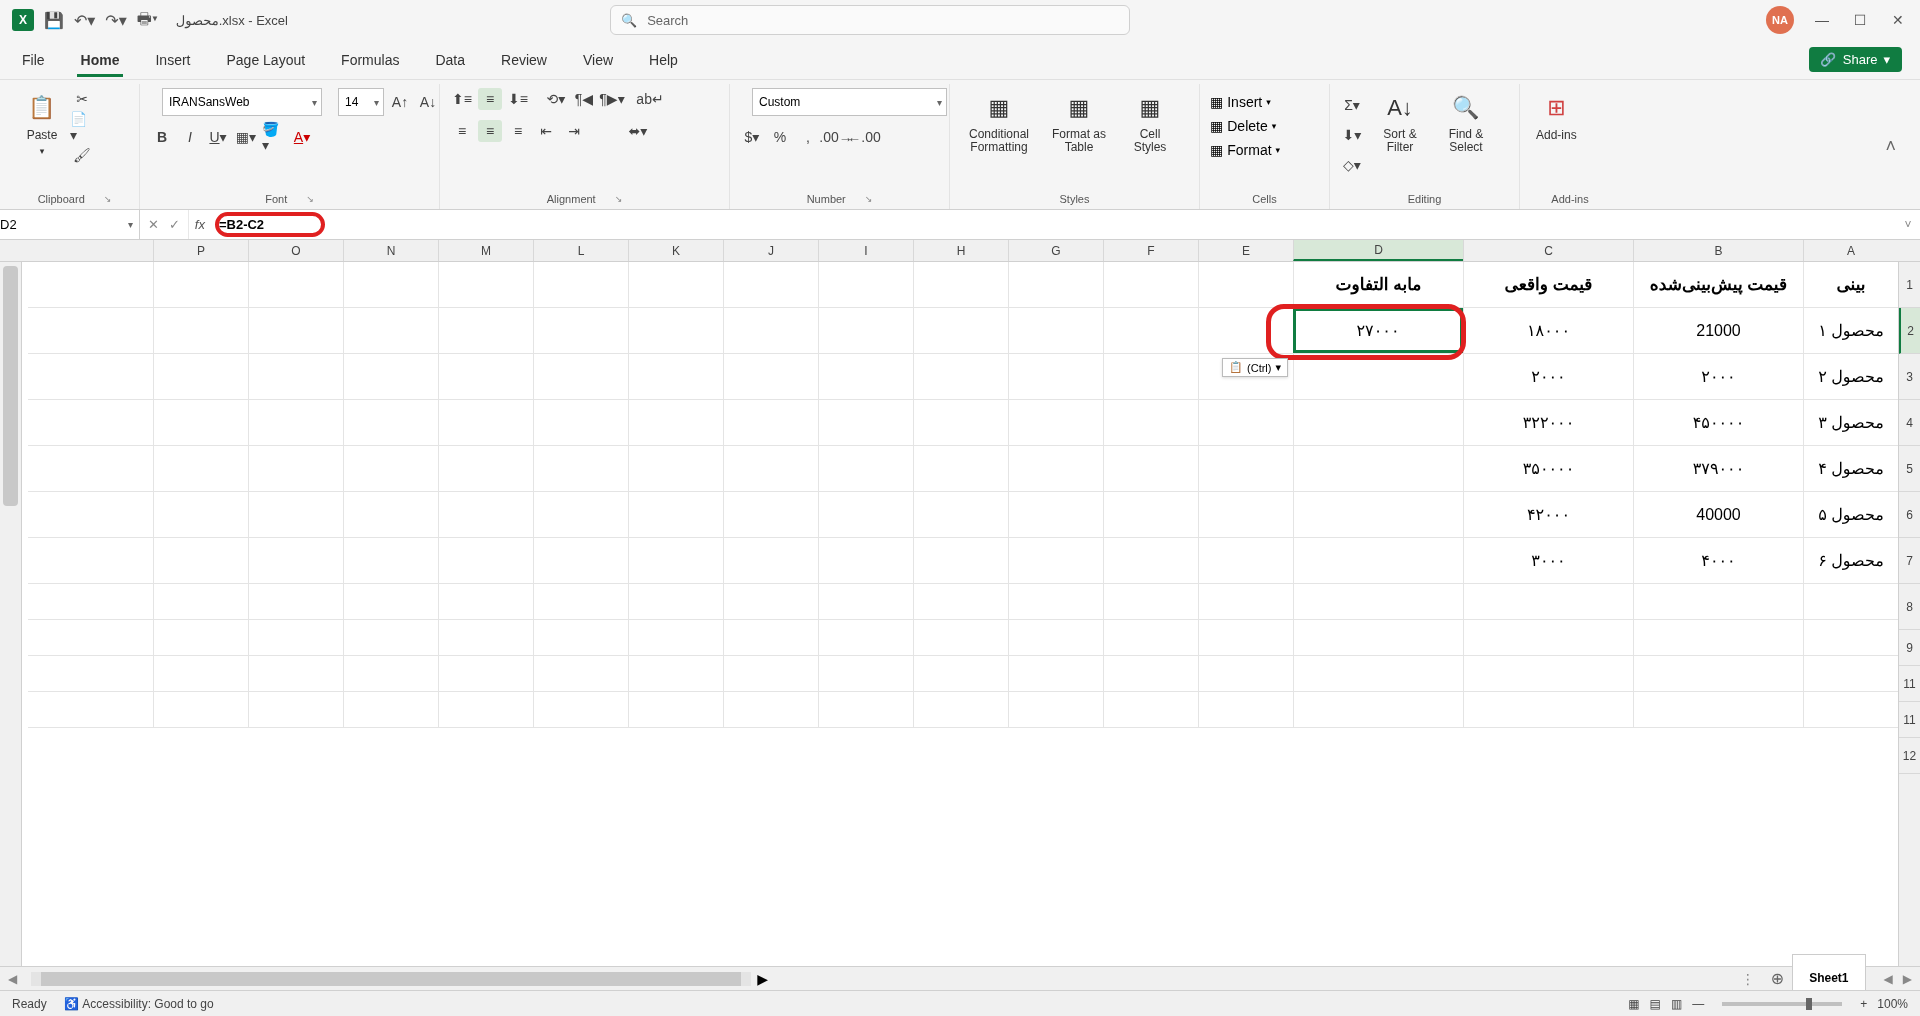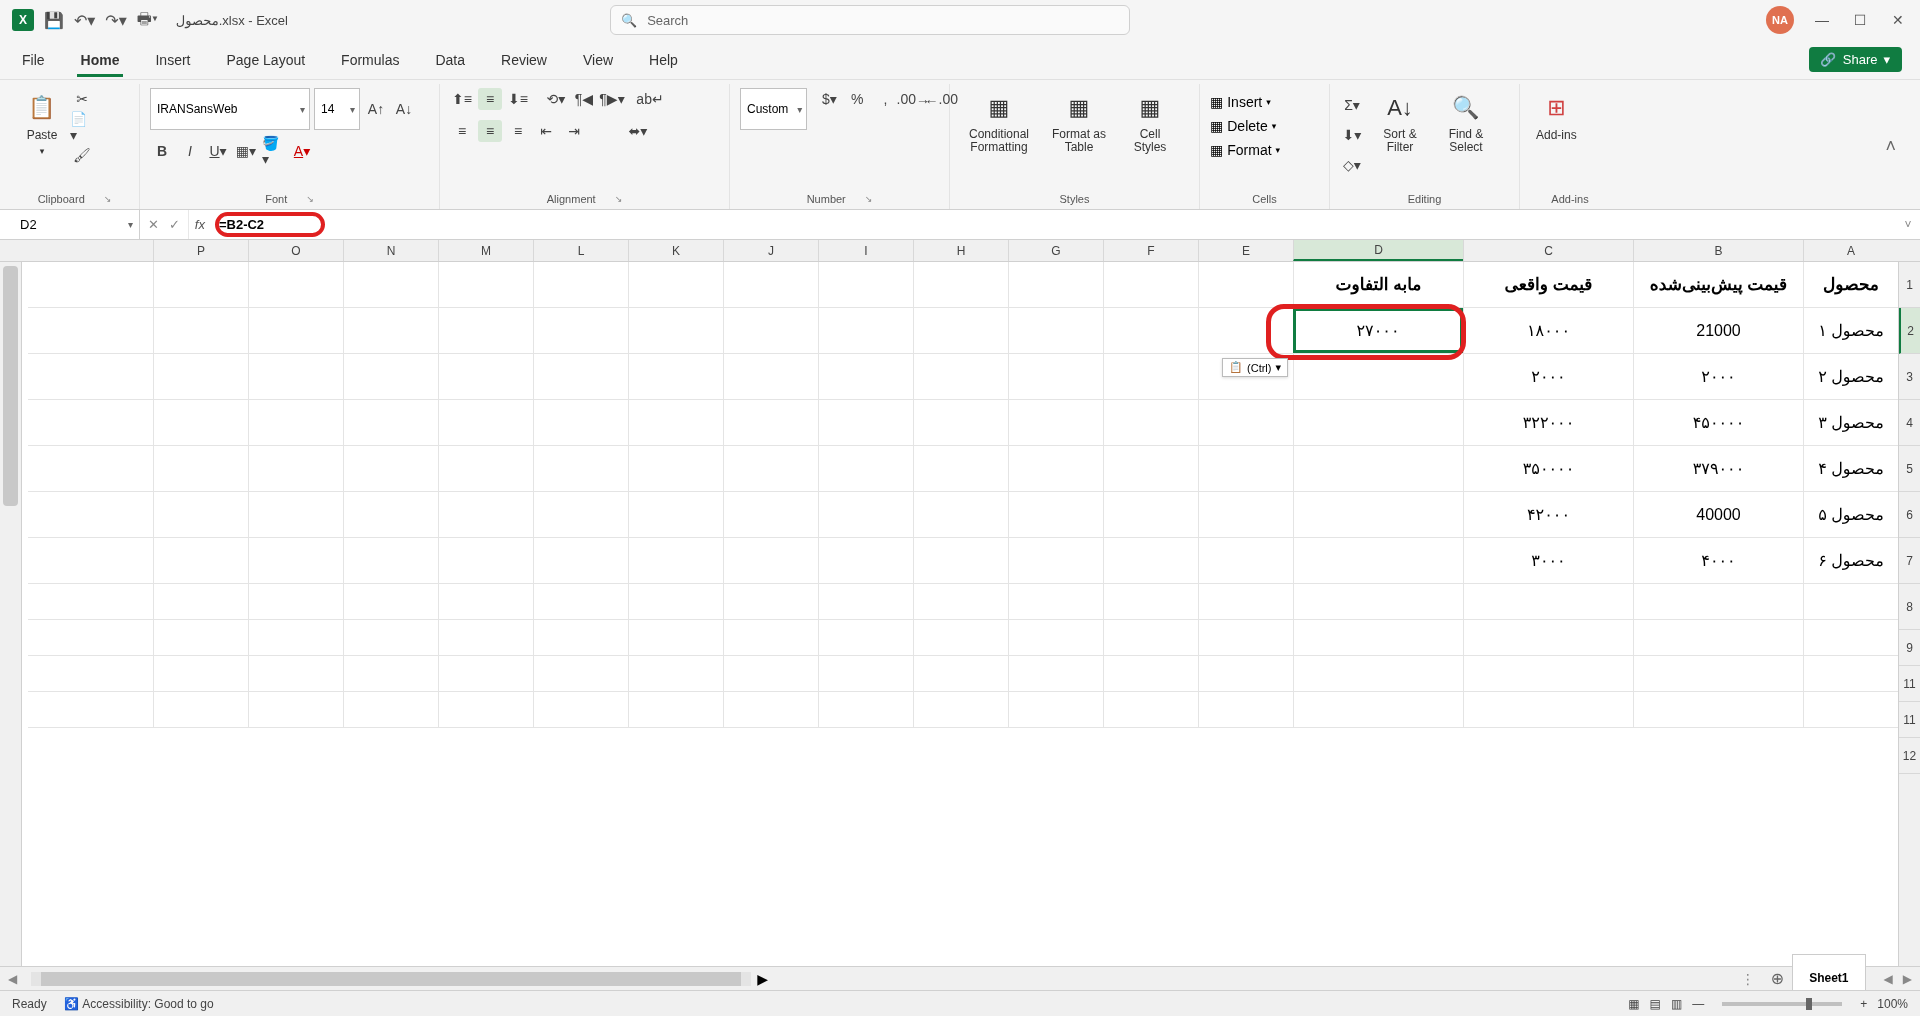--- a/index.html
+++ b/index.html
@@ -26,28 +26,28 @@
 
 .ribbon { height:130px; background:#f5f5f5; display:flex; border-bottom:1px solid #d0d0d0; padding:4px 10px 0; }
 .group { border-right:1px solid #e3e3e3; padding:4px 10px 2px; display:flex; flex-direction:column; justify-content:space-between; }
 .group-label { font-size:11px; color:#555; text-align:center; padding:4px 0 2px; display:flex; align-items:center; justify-content:center; gap:19px; }
 .group-label .launcher { font-size:9px; color:#888; }
 .group-body { display:flex; gap:6px; align-items:flex-start; flex:1; }
 .bigbtn { display:flex; flex-direction:column; align-items:center; gap:4px; padding:4px 6px; font-size:12px; color:#333; cursor:pointer; }
 .bigbtn .ico { width:32px; height:32px; display:flex; align-items:center; justify-content:center; font-size:22px; }
 .btncol { display:flex; flex-direction:column; gap:6px; }
 .smbtn { width:24px; height:22px; display:flex; align-items:center; justify-content:center; font-size:14px; cursor:pointer; color:#444; border-radius:3px; }
-.combo { height:42px; border:1px solid #c0c0c0; background:#fff; font-size:12px; padding:0 18px 0 6px; position:relative; display:flex; align-items:center; }
+.combo { height:28px; border:1px solid #c0c0c0; background:#fff; font-size:12px; padding:0 0 0 6px; position:relative; display:flex; align-items:center;margin-left:12px; }
 .combo::after { content:'▾'; position:absolute; right:4px; font-size:10px; color:#666; }
 .row-ctrls { display:flex; gap:4px; align-items:center; }
 .collapse-btn { margin-left:auto; display:flex; align-items:center; padding:0 14px; color:#666; cursor:pointer; font-size:18px; }
 
 
 .namebox-row { height:30px; background:#fff; border-bottom:1px solid #d0d0d0; display:flex; align-items:stretch; }
-.namebox { width:140px; border-right:1px solid #d0d0d0; display:flex; align-items:center; padding:0 20px; font-size:13px; position:relative; }
+.namebox { width:140px; border-right:1px solid #d0d0d0; display:flex; align-items:center; padding:0 0; font-size:13px; position:relative; }
 .namebox::after { content:'▾'; position:absolute; right:6px; font-size:10px; color:#666; }
 .fb-btns { display:flex; align-items:center; padding:0 8px; gap:10px; border-right:1px solid #e8e8e8; }
 .fb-btns span { color:#888; font-size:13px; cursor:pointer; }
 .fx { font-style:italic; font-size:13px; color:#555; padding:0 6px; display:flex; align-items:center; }
 .formula-input { flex:1; display:flex; align-items:center; padding:0 8px; font-size:13px; font-family:"Segoe UI"; position:relative;font-weight:bold; }
 .formula-highlight { position:absolute; left:4px; top:2px; bottom:2px; width:110px; border:4px solid #e02020; border-radius:14px; }
 .expand-fb { width:24px; display:flex; align-items:center; justify-content:center; color:#888; font-size:12px; }
 
 
 .grid-wrap { position:absolute; top:240px; bottom:50px; left:0; right:0; background:#fff; }
@@ -191,21 +191,21 @@
         <span class="smbtn" style="margin-left:36px">⬌▾</span>
       </div>
     </div>
     <div class="group-label">
         <span>Alignment</span>
         <span class="launcher">↘</span>
       </div>
   </div>
 
   <div class="group" style="width:220px">
-    <div class="group-body" style="flex-direction:row;gap:10px">
+    <div class="group-body" style="flex-direction:column;gap:10px">
       <div class="combo" style="width:195px">Custom</div>
       <div class="row-ctrls">
         <span class="smbtn">$▾</span>
         <span class="smbtn">%</span>
         <span class="smbtn">,</span>
         <span class="smbtn">.00→</span>
         <span class="smbtn">←.00</span>
       </div>
     </div>
     <div class="group-label">
@@ -337,21 +337,21 @@
     <div class="rh">6</div>
     <div class="rh">7</div>
     <div class="rh">8</div>
     <div class="rh" style="height:36px">9</div>
     <div class="rh" style="height:36px">11</div>
     <div class="rh" style="height:36px">11</div>
     <div class="rh" style="height:36px">12</div>
   </div>
   <div class="cells" id="cells">
     <div class="cell-row">
-      <div class="cell hdr">محصول</div>
+      <div class="cell hdr">بینی</div>
       <div class="cell wide hdr">قیمت پیش‌بینی‌شده</div>
       <div class="cell wide hdr">قیمت واقعی</div>
       <div class="cell wide hdr">مابه التفاوت</div>
       <div class="cell"></div>
         <div class="cell"></div>
         <div class="cell"></div>
         <div class="cell"></div>
         <div class="cell"></div>
         <div class="cell"></div>
         <div class="cell"></div>

